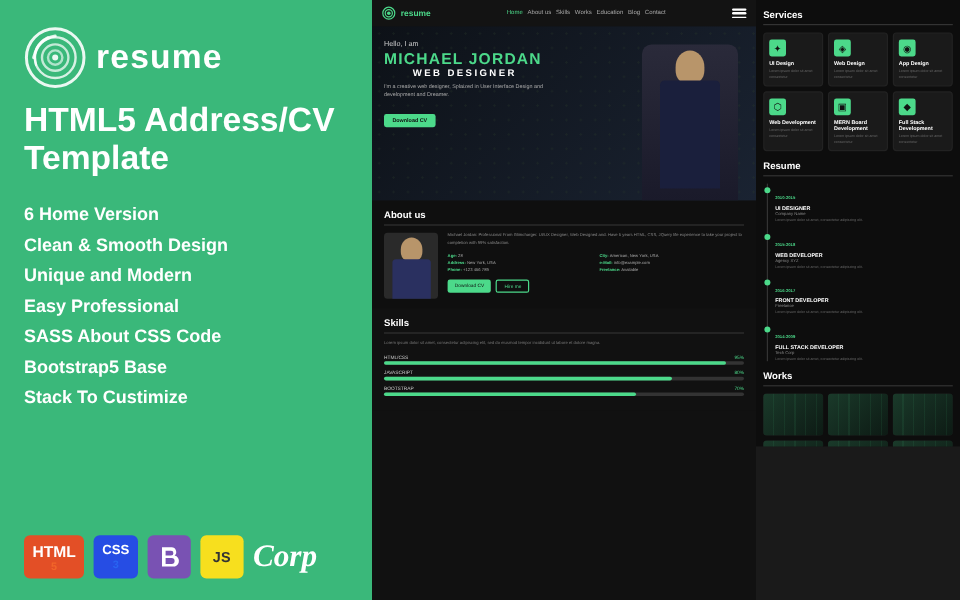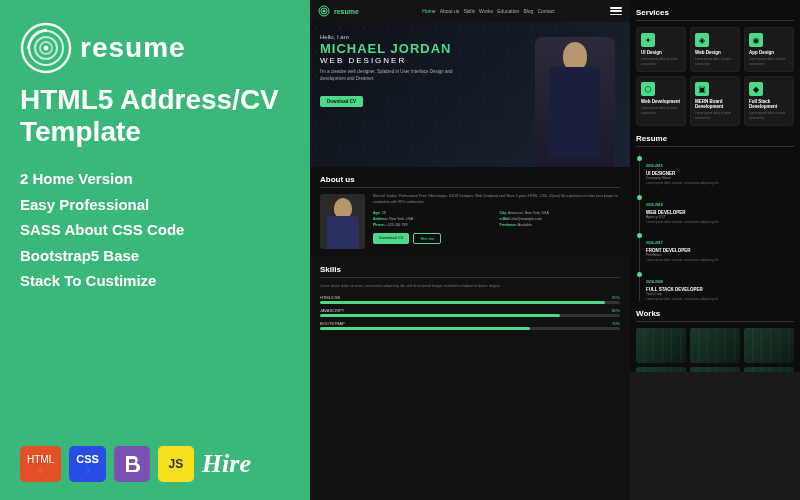--- a/index.html
+++ b/index.html
@@ -216,23 +216,24 @@
       color: #4cd98a;
       font-size: 13px;
       font-weight: 900;
       letter-spacing: 1px;
       line-height: 1.1;
     }
 
     .hero-role {
       color: #fff;
       font-size: 8px;
-      font-weight: 400;
+      font-weight: 700;
       margin-bottom: 4px;
       letter-spacing: 2px;
+      margin-left: 24px;
     }
 
     .hero-desc {
       color: #aaa;
       font-size: 4.5px;
       line-height: 1.5;
       max-width: 140px;
       margin-bottom: 6px;
     }
 
@@ -604,47 +605,49 @@
 
         <path d="M 8 26 Q 12 10 26 8" fill="none" stroke="#fff" stroke-width="2.5" stroke-linecap="round" opacity="0.85"></path>
         <path d="M 10 32 Q 6 16 20 9" fill="none" stroke="#fff" stroke-width="2" stroke-linecap="round" opacity="0.7"></path>
       </svg>
       <span class="logo-text">resume</span>
     </div>
 
     <div class="main-title">HTML5 Address/CV Template</div>
 
     <ul class="features-list">
-      <li>2 Home Version</li>
+      <li>6 Home Version</li>
+      <li>Clean &amp; Smooth Design</li>
+      <li>Unique and Modern</li>
       <li>Easy Professional</li>
       <li>SASS About CSS Code</li>
       <li>Bootstrap5 Base</li>
       <li>Stack To Custimize</li>
     </ul>
   </div>
 
   <div class="tech-badges">
     <div class="badge badge-html">
-      <span style="font-size:10px;font-weight:400;">HTML</span>
+      <span style="font-size:13px;font-weight:700;">HTML</span>
       <span class="badge-sub">5</span>
     </div>
     <div class="badge badge-css">
       <span style="font-size:11px;font-weight:900;">CSS</span>
       <span class="badge-sub">3</span>
     </div>
     <div class="badge badge-bootstrap">
       <svg width="20" height="20" viewBox="0 0 20 20">
         <path fill="#fff" d="M4 2h8a4 4 0 012.5 7A4.5 4.5 0 0112.5 18H4V2zm3 3v4h4.5a2 2 0 000-4H7zm0 7v4h5a2.5 2.5 0 000-5H7z"></path>
       </svg>
     </div>
     <div class="badge badge-js">
       <span style="font-size:12px;font-weight:900;color:#333;">JS</span>
     </div>
     <div class="badge badge-sass">
-      <span class="sass-text">Hire</span>
+      <span class="sass-text">Corp</span>
     </div>
   </div>
 </div>
 
 <div class="right-panel">
 
   <div class="resume-preview">
 
     <div class="resume-nav">
       <svg width="12" height="12" viewBox="0 0 12 12">

